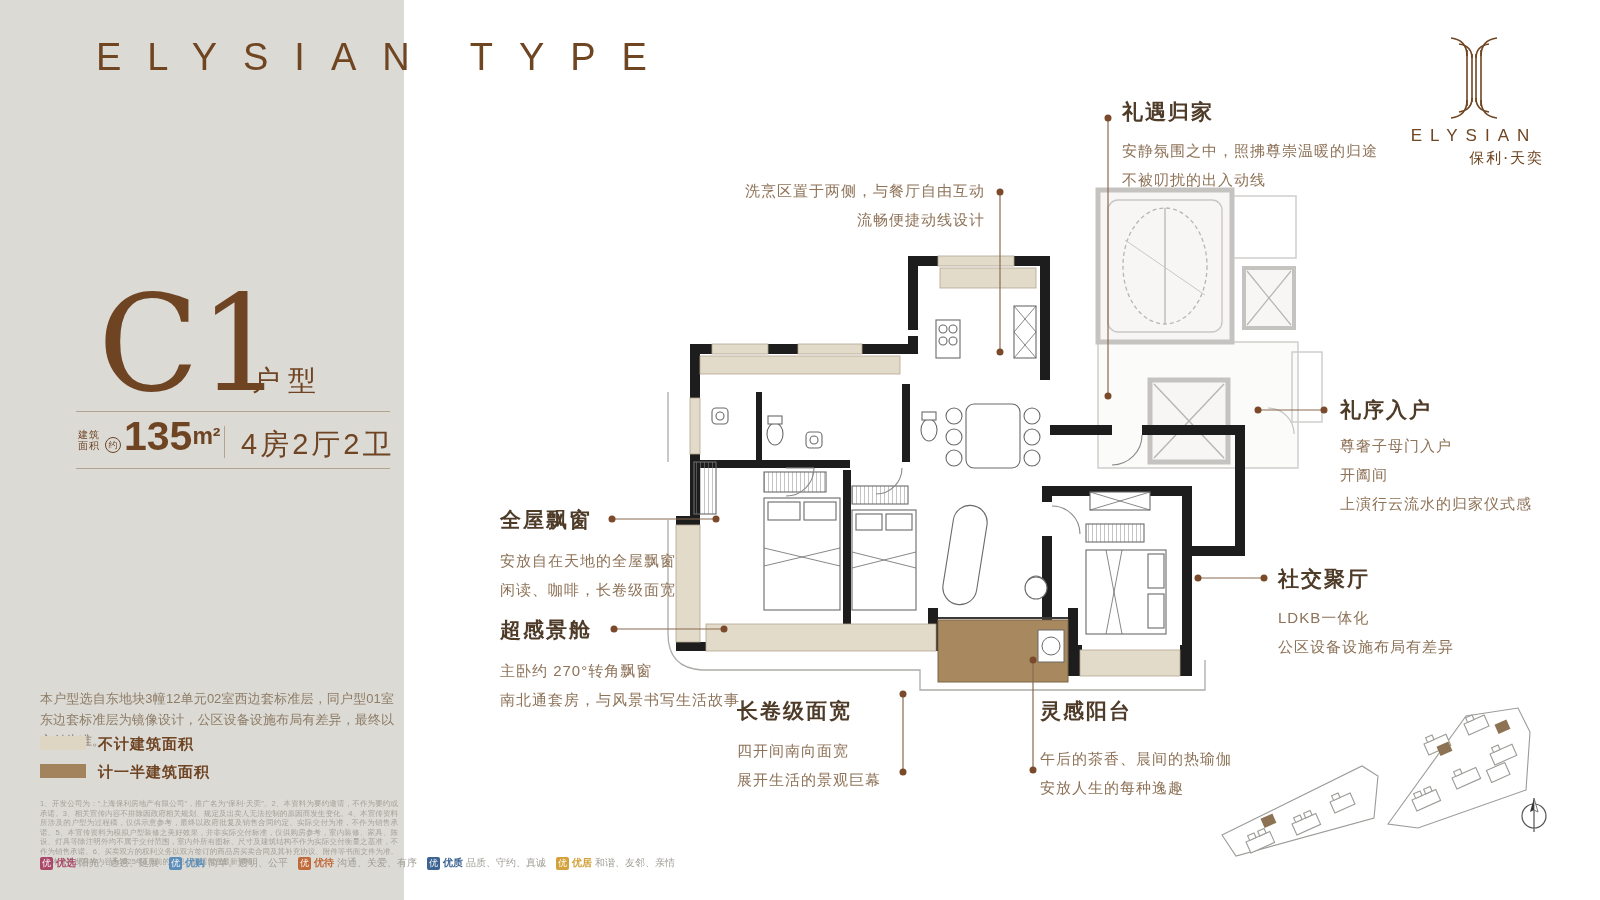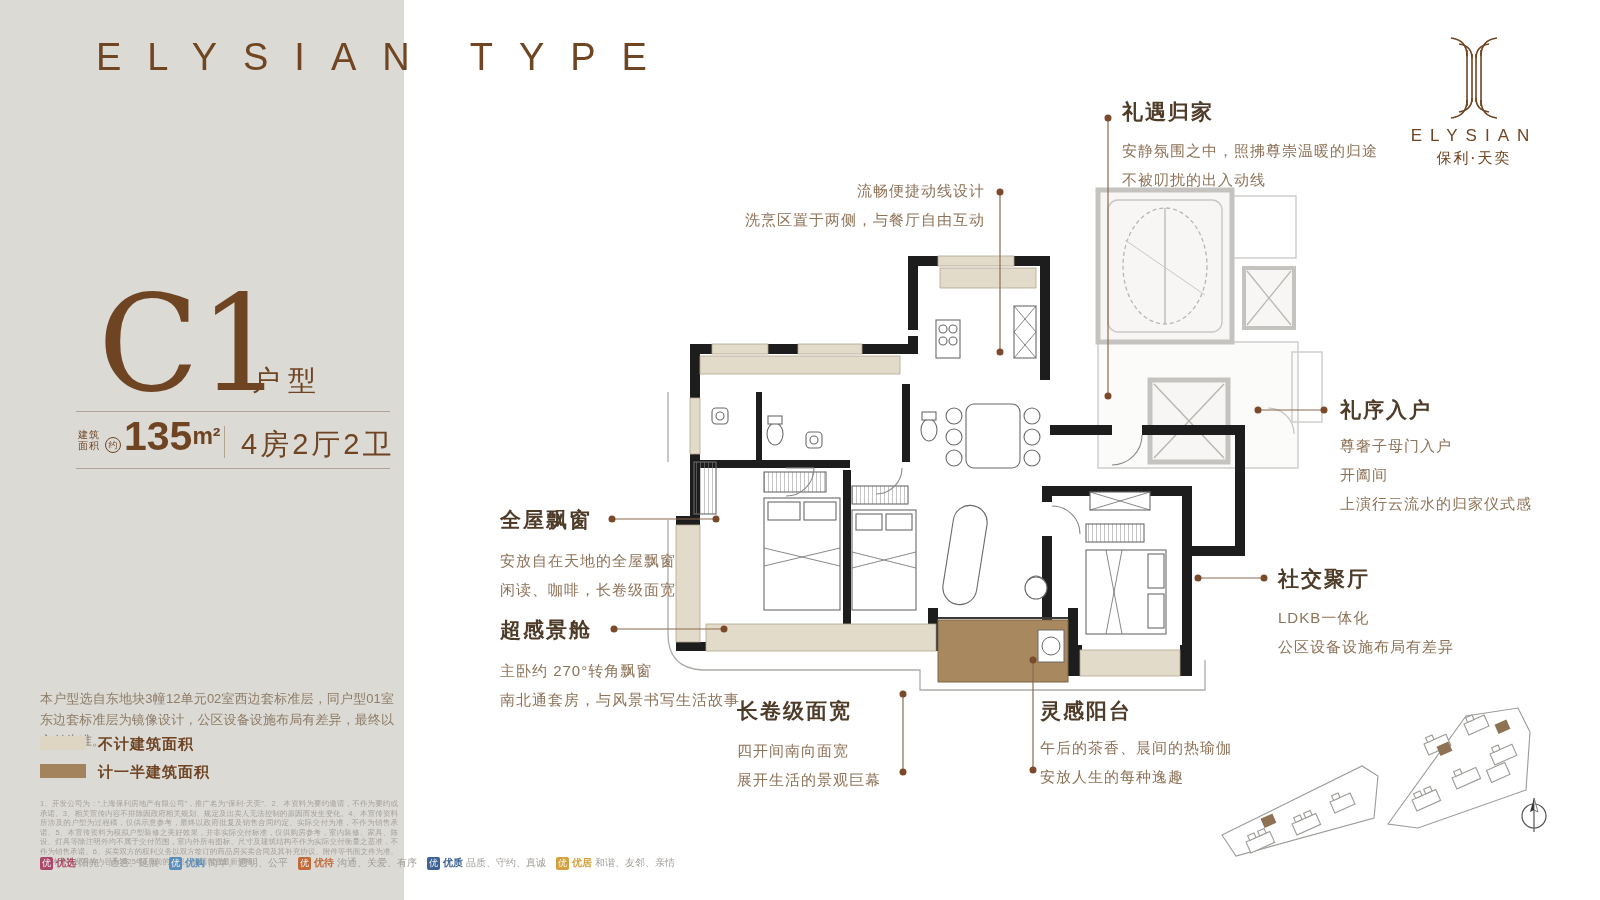--- a/index.html
+++ b/index.html
@@ -25,21 +25,21 @@
   .legend-label{left:98px;font-size:15px;font-weight:bold;color:#6e4423;letter-spacing:1px;}
   #fine-print{left:40px;top:799px;width:358px;font-size:7.5px;line-height:9.6px;color:#a5a29a;text-align:justify;}
   #badge-row{left:40px;top:856px;width:360px;display:flex;align-items:center;gap:5px;}
   .badge{display:flex;align-items:center;gap:3px;white-space:nowrap;}
   .badge-ico{width:13px;height:13px;border-radius:2px;color:#fff;font-size:9px;line-height:13px;text-align:center;}
   .badge-name{font-size:10px;font-weight:bold;}
   .badge-desc{font-size:10px;color:#a09d96;}
   .badge-sep{width:1px;height:12px;background:#c9c6c0;}
   
   #logo-text{left:1404px;top:126px;width:140px;text-align:center;font-size:17px;letter-spacing:8px;color:#6f4522;}
-  #logo-cn{left:1404px;top:149px;width:140px;text-align:center;font-size:15px;letter-spacing:2px;color:#6f4522;
+  #logo-cn{left:1404px;top:149px;width:140px;text-align:right;font-size:15px;letter-spacing:2px;color:#6f4522;
            font-family:"DejaVu Serif","Liberation Serif",serif;}
   
   .co-title{font-size:21px;font-weight:bold;color:#4e3b28;letter-spacing:2px;margin:0;}
   .co-body{font-size:15px;color:#8d7257;line-height:29px;letter-spacing:1px;margin:0;}
   .co{white-space:nowrap;}
   .co.right{text-align:right;}
 </style>
 </head>
 <body>
 
@@ -352,22 +352,22 @@
 <div class="co abs" style="left:1122px;top:98px">
   <h3 class="co-title">礼遇归家</h3>
   <p class="co-body" style="margin-top:10px">
     <span style="display:block">安静氛围之中，照拂尊崇温暖的归途</span>
     <span style="display:block">不被叨扰的出入动线</span>
   </p>
 </div>
 
 <div class="co right abs" style="left:705px;top:166px;width:280px">
   <p class="co-body" style="margin-top:10px">
+    <span style="display:block">洗烹区置于两侧，与餐厅自由互动</span>
     <span style="display:block">流畅便捷动线设计</span>
-    <span style="display:block">洗烹区置于两侧，与餐厅自由互动</span>
   </p>
 </div>
 
 <div class="co abs" style="left:1340px;top:396px">
   <h3 class="co-title">礼序入户</h3>
   <p class="co-body" style="margin-top:7px">
     <span style="display:block">尊奢子母门入户</span>
     <span style="display:block">开阖间</span>
     <span style="display:block">上演行云流水的归家仪式感</span>
   </p>
@@ -400,17 +400,17 @@
 <div class="co abs" style="left:737px;top:697px">
   <h3 class="co-title">长卷级面宽</h3>
   <p class="co-body" style="margin-top:11px">
     <span style="display:block">四开间南向面宽</span>
     <span style="display:block">展开生活的景观巨幕</span>
   </p>
 </div>
 
 <div class="co abs" style="left:1040px;top:697px">
   <h3 class="co-title">灵感阳台</h3>
-  <p class="co-body" style="margin-top:8px">
+  <p class="co-body" style="margin-top:19px">
     <span style="display:block">午后的茶香、晨间的热瑜伽</span>
     <span style="display:block">安放人生的每种逸趣</span>
   </p>
 </div>
 
 </body></html>

